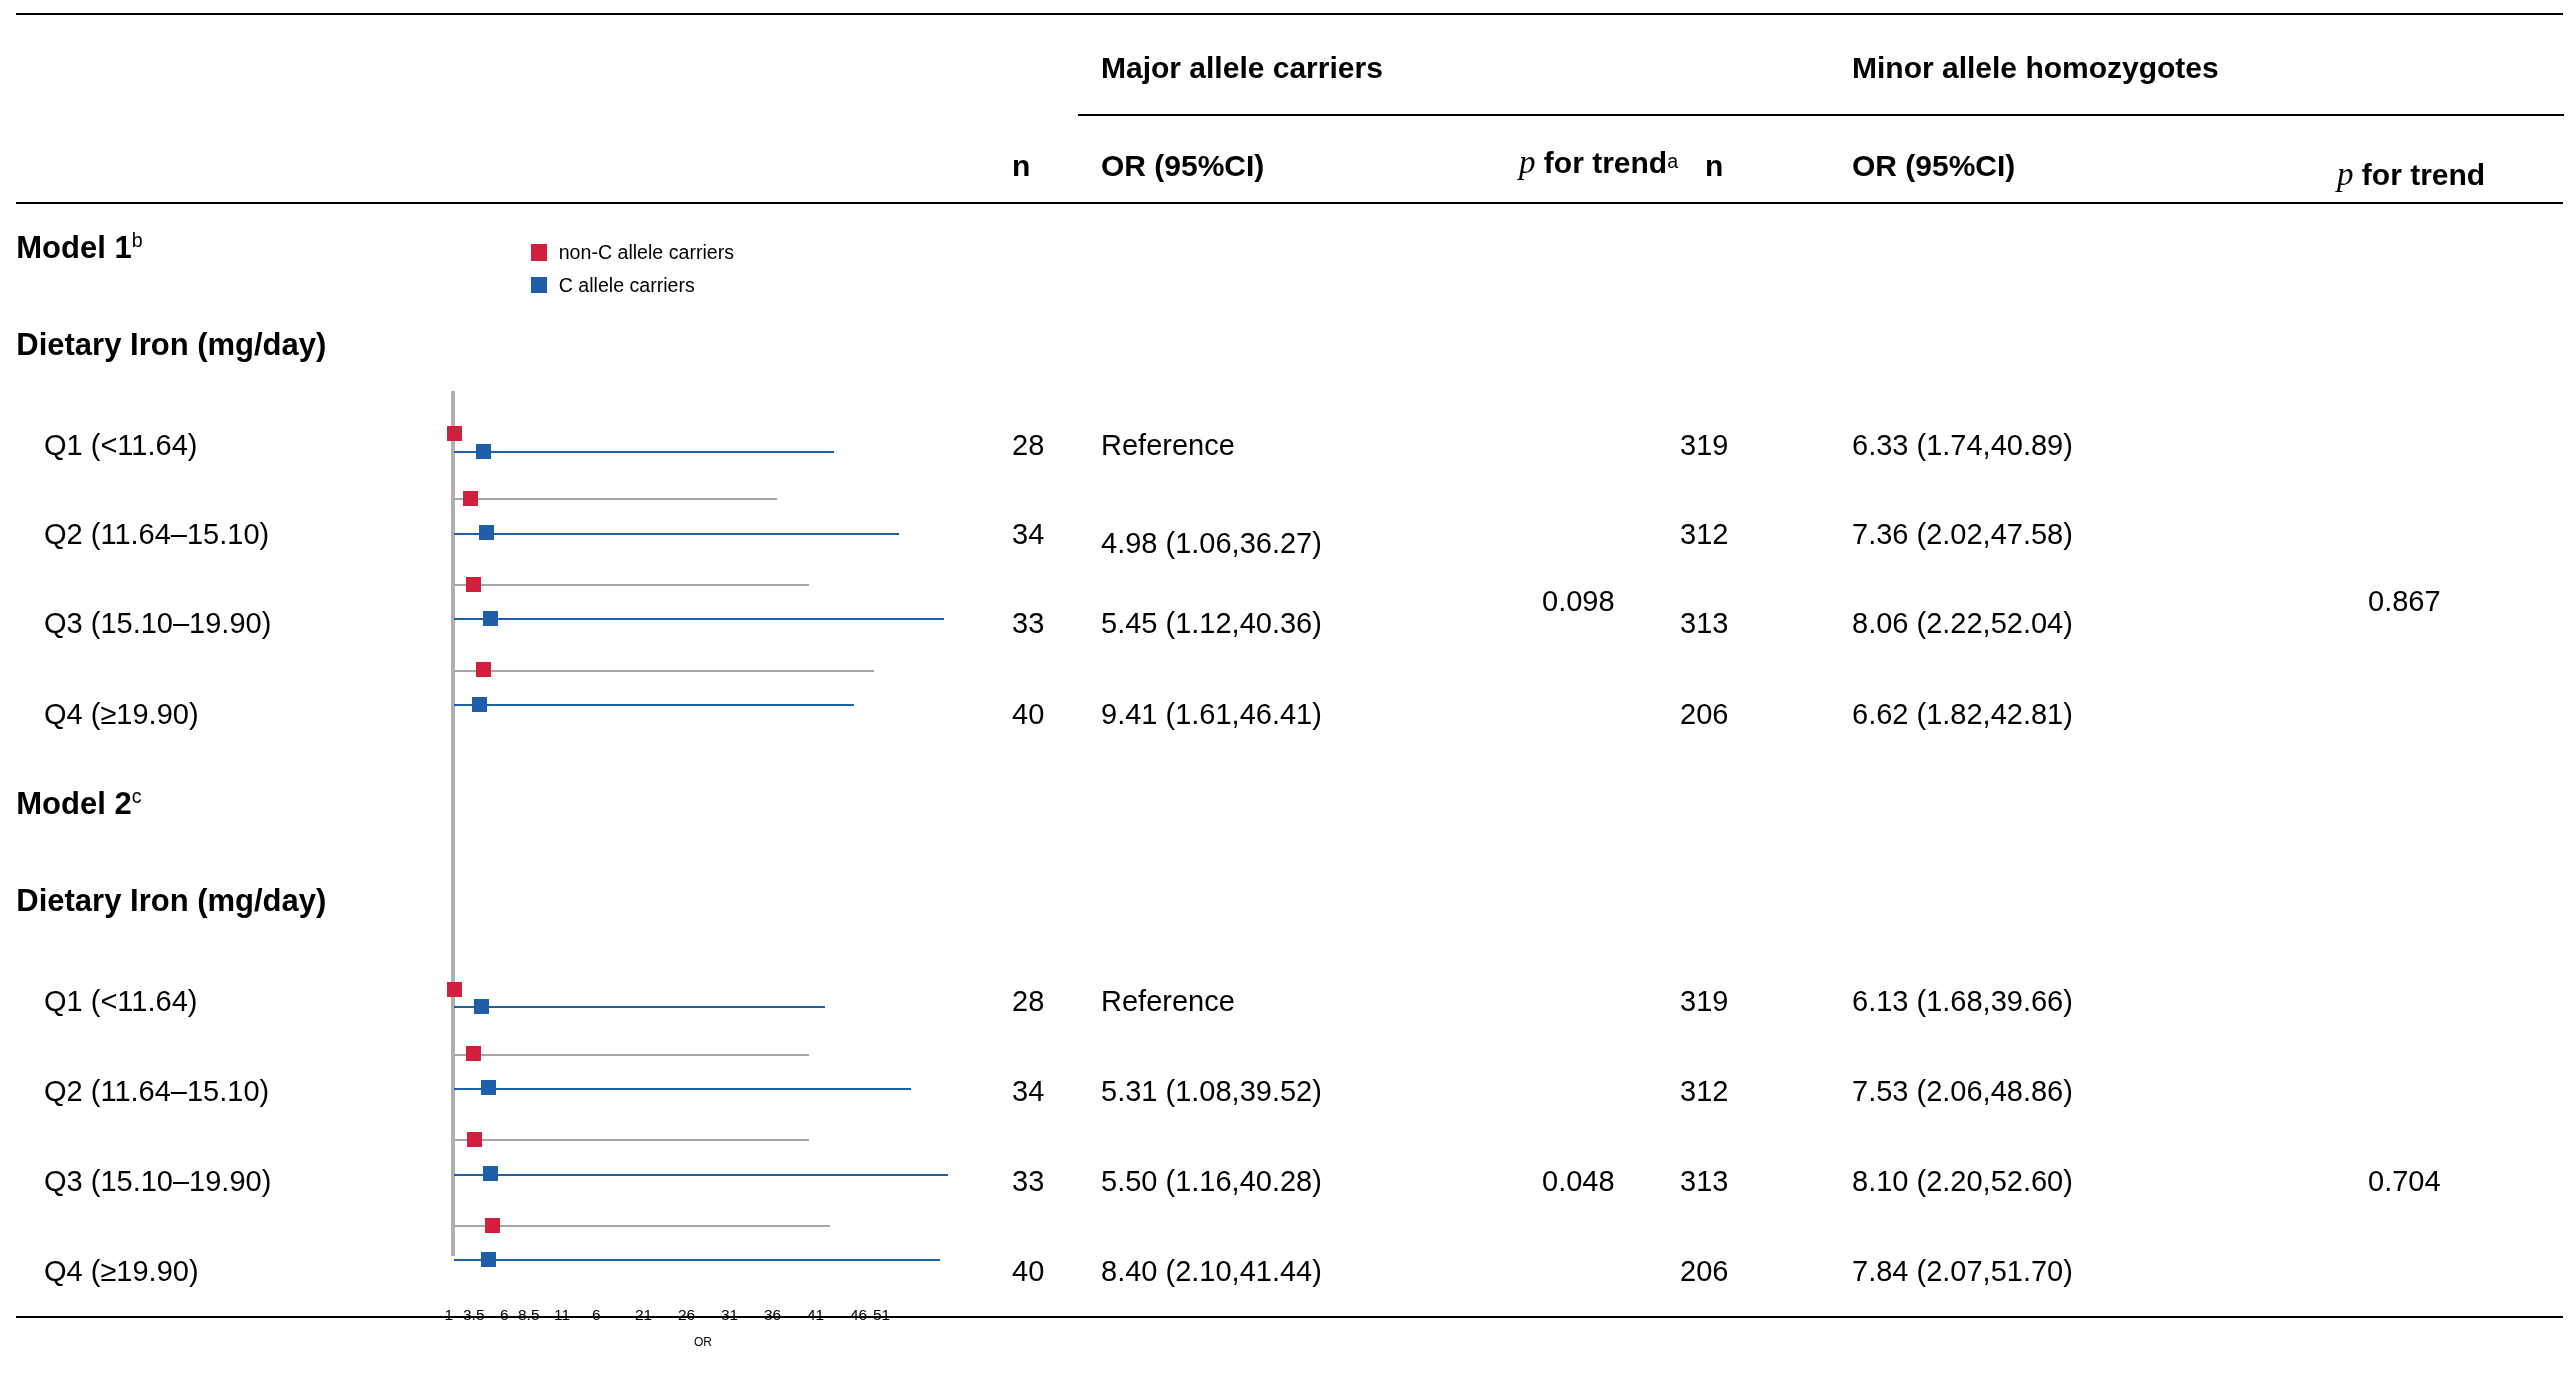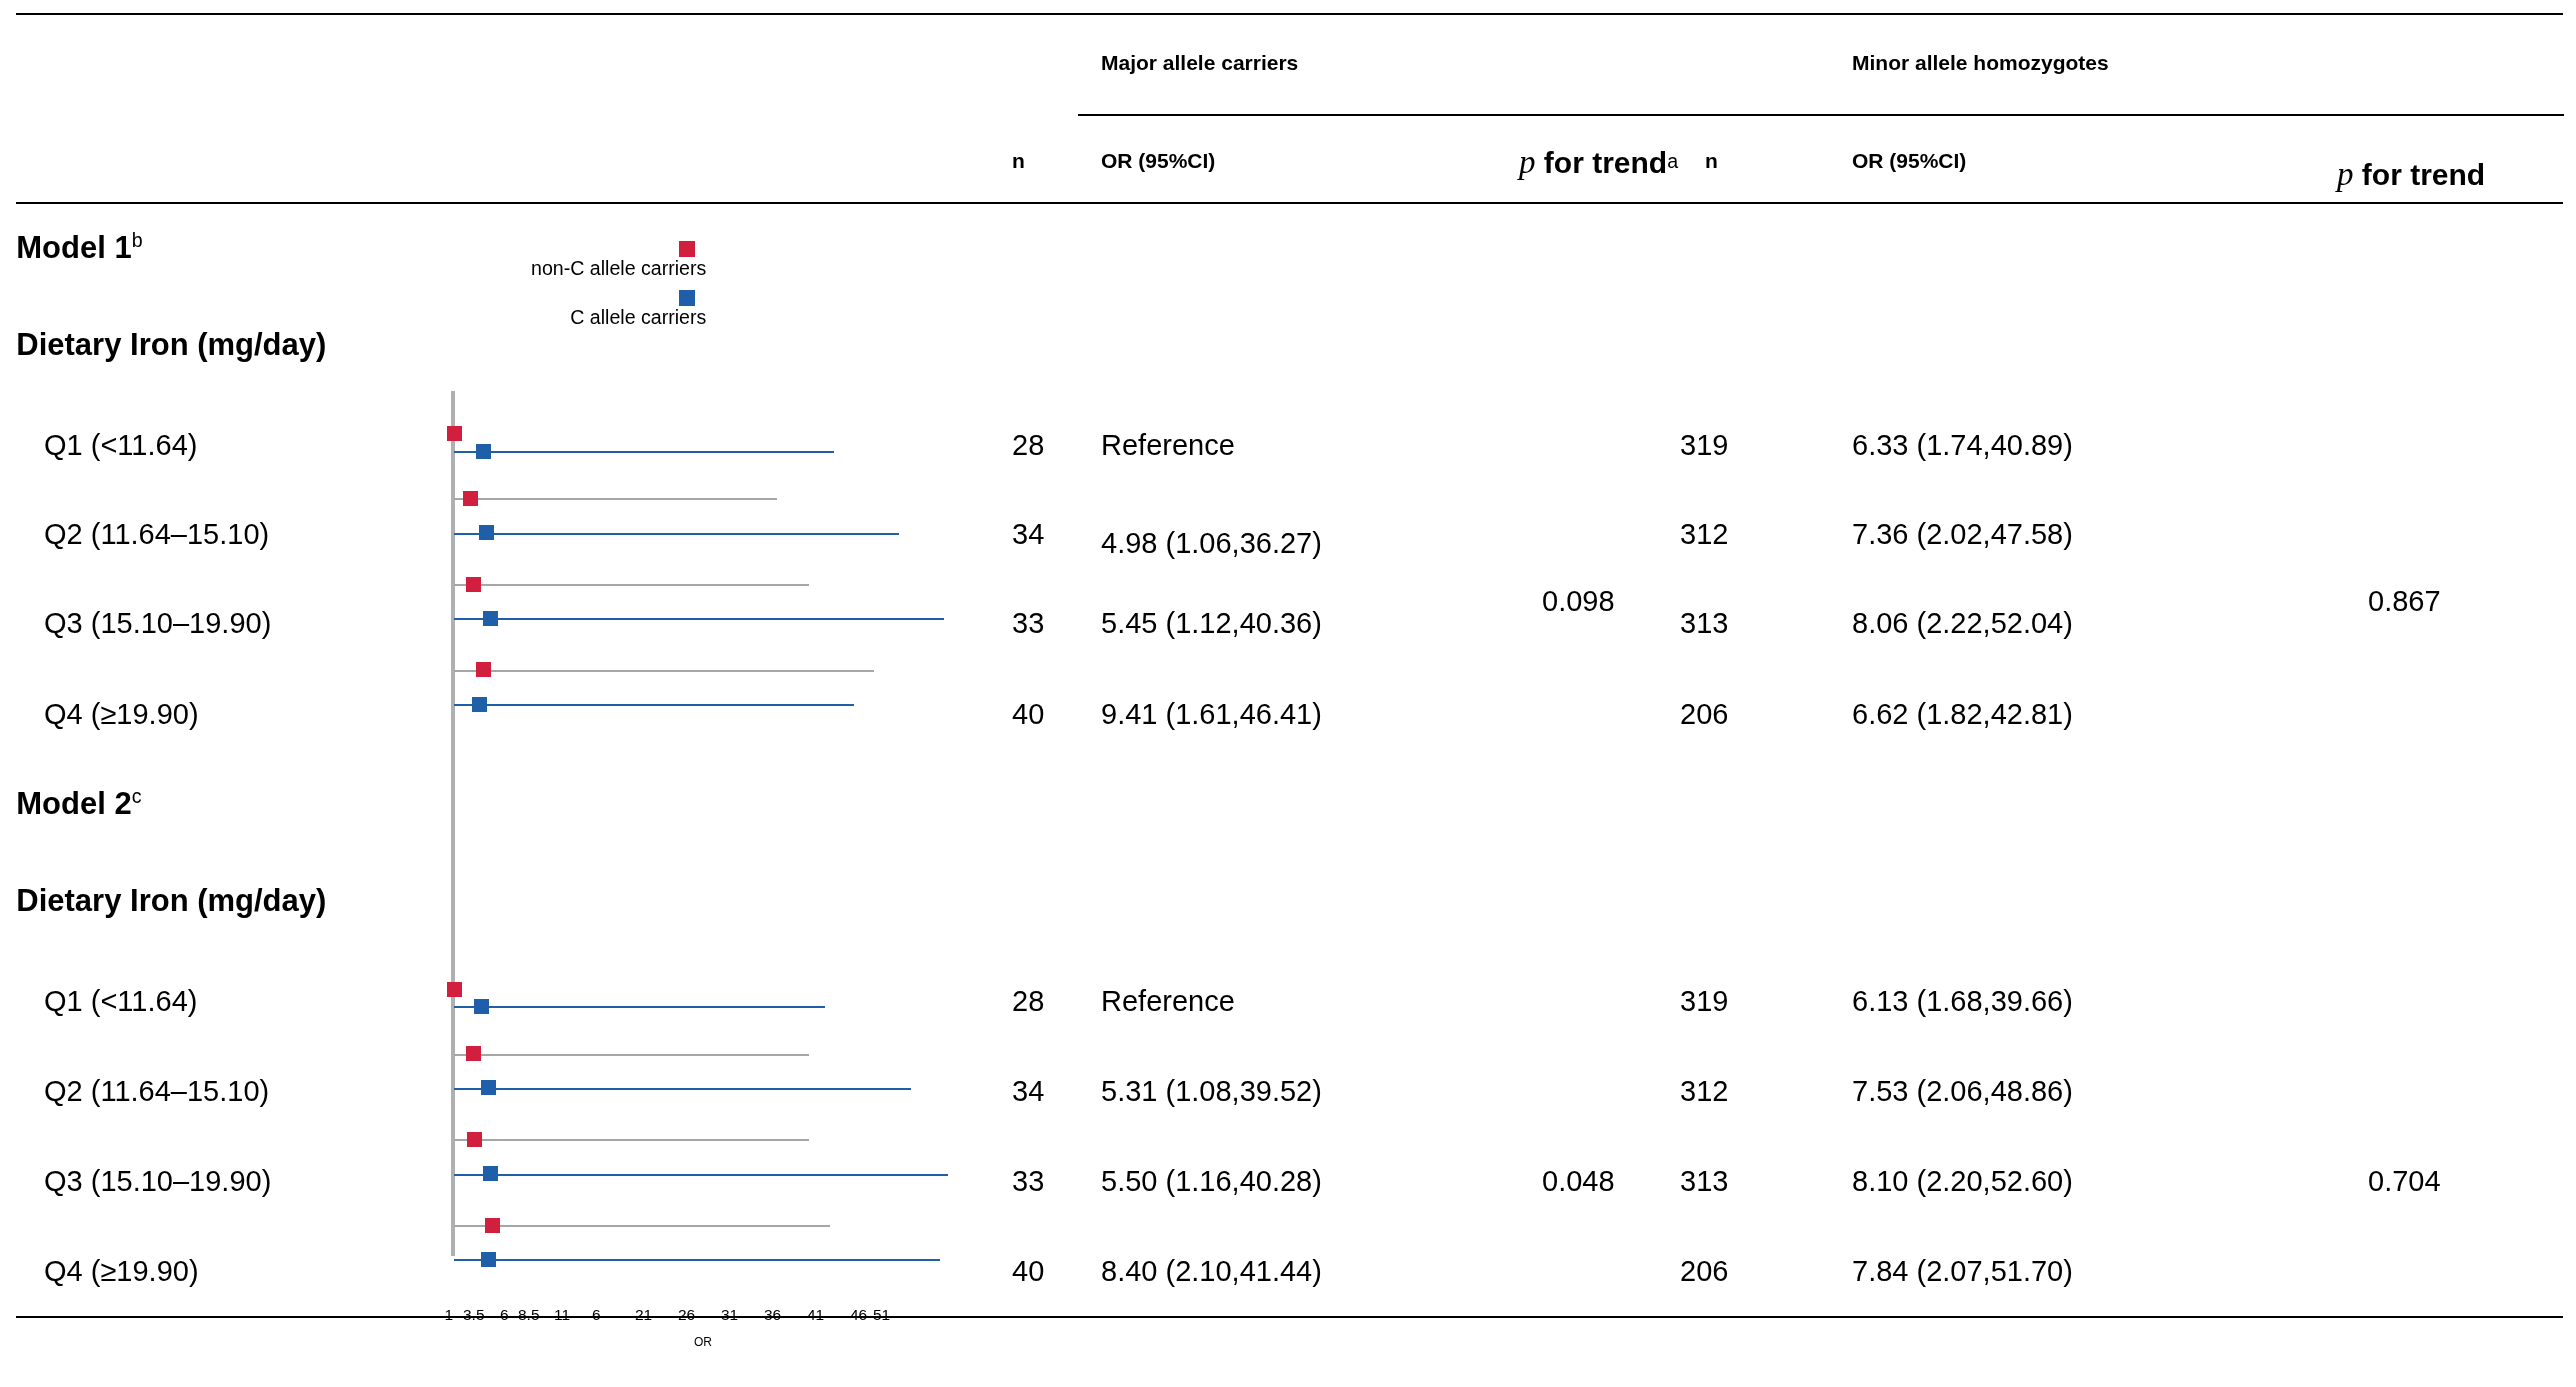--- a/index.html
+++ b/index.html
@@ -12,21 +12,21 @@
     overflow:hidden;
   }
   .sheet{position:absolute;left:0;top:0;width:2576px;height:1387px;}
 
   
   .rule{position:absolute;background:#000;height:2.4px;}
   .rule.thin{height:1.6px;}
 
   
   .cell{position:absolute;white-space:nowrap;}
-  .hdr{font-weight:bold;font-size:21px;}
+  .hdr{font-weight:bold;font-size:30px;}
   .lbl{font-size:29px;}
   .grp{font-weight:bold;font-size:31px;}
   .italic-p{font-style:italic;font-family:"Liberation Serif", serif;font-size:33px;}
   .sup{font-size:19.6px;vertical-align:super;font-weight:normal;}
 
   
   .plot{position:absolute;left:425px;top:384px;width:572px;height:914px;}
   .axisline{position:absolute;left:26px;top:6.5px;width:4.1px;height:865px;background:#b0b0b0;}
   .seg{position:absolute;height:2.4px;}
   .seg.red{background:#a6a6a6;}
@@ -35,21 +35,21 @@
   .pt.red{background:#d11f3d;}
   .pt.blue{background:#1f5fa9;}
 
   
   .ticks{position:absolute;left:425px;top:1306px;width:572px;height:57px;}
   .tick{position:absolute;font-size:15.5px;color:#000;}
   .axlabel{position:absolute;font-size:12px;}
 
   
   .legend{position:absolute;left:531px;top:241px;}
-  .legend .row{display:flex;align-items:flex-end;margin-bottom:9.8px;flex-direction:column;}
+  .legend .row{display:flex;align-items:center;margin-bottom:9.8px;}
   .legend .sw{width:16.3px;height:16.3px;margin-right:11.4px;}
   .legend .txt{font-size:19.6px;}
 </style>
 </head>
 <body>
 
 <div class="sheet">
 
   <div class="rule" style="left:16.3px;top:13px;width:2547px;"></div>
   <div class="rule thin" style="left:1078px;top:114px;width:1486px;"></div>

